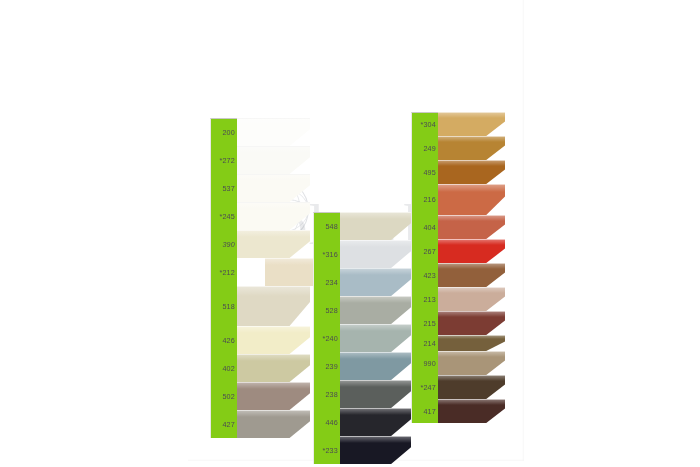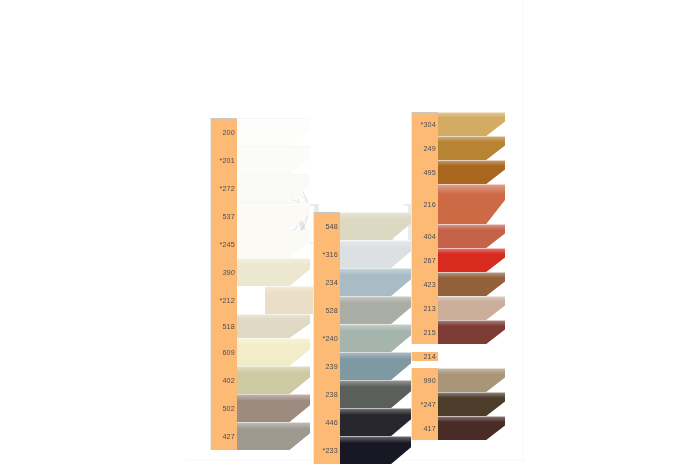--- a/index.html
+++ b/index.html
@@ -64,21 +64,21 @@
 
   .row{
     position:relative;
     display:flex;
     align-items:stretch;
   }
 
   
   .label-card{
     width:27px;
-    background:#fdba74;
+    background:#84cc16;
     display:flex;
     align-items:center;
     justify-content:flex-end;
     padding-right:2px;
     box-sizing:border-box;
     font-family:"Liberation Sans", sans-serif;
     font-size:7.2px;
     color:#4c4c52;
     letter-spacing:.2px;
     white-space:nowrap;
@@ -143,29 +143,20 @@
     <div class="row" style="height: 28px;">
       <div class="label-card">200</div>
       <div class="swatch pale">
         <div class="band" style="background: rgb(253, 253, 251);">
           <div class="sheen"></div>
           <div class="topline"></div>
         </div>
       </div>
     </div>
     <div class="row" style="height: 28px;">
-      <div class="label-card">*201</div>
-      <div class="swatch pale">
-        <div class="band" style="background: rgb(251, 251, 248);">
-          <div class="sheen"></div>
-          <div class="topline"></div>
-        </div>
-      </div>
-    </div>
-    <div class="row" style="height: 28px;">
       <div class="label-card">*272</div>
       <div class="swatch pale">
         <div class="band" style="background: rgb(250, 250, 246);">
           <div class="sheen"></div>
           <div class="topline"></div>
         </div>
       </div>
     </div>
     <div class="row" style="height: 28px;">
       <div class="label-card">537</div>
@@ -196,31 +187,31 @@
     </div>
     <div class="row" style="height: 28px; gap: 28px;">
       <div class="label-card">*212</div>
       <div class="swatch">
         <div class="band" style="background: rgb(234, 223, 198);">
           <div class="sheen"></div>
           <div class="topline"></div>
         </div>
       </div>
     </div>
-    <div class="row" style="height: 24px;">
+    <div class="row" style="height: 40px;">
       <div class="label-card">518</div>
       <div class="swatch">
         <div class="band" style="background: rgb(223, 217, 196);">
           <div class="sheen"></div>
           <div class="topline"></div>
         </div>
       </div>
     </div>
     <div class="row" style="height: 28px;">
-      <div class="label-card">609</div>
+      <div class="label-card">426</div>
       <div class="swatch">
         <div class="band" style="background: rgb(242, 237, 200);">
           <div class="sheen"></div>
           <div class="topline"></div>
         </div>
       </div>
     </div>
     <div class="row" style="height: 28px;">
       <div class="label-card">402</div>
       <div class="swatch">
@@ -353,21 +344,21 @@
     </div>
     <div class="row" style="height: 24px;">
       <div class="label-card">495</div>
       <div class="swatch">
         <div class="band" style="background: rgb(169, 102, 31);">
           <div class="sheen"></div>
           <div class="topline"></div>
         </div>
       </div>
     </div>
-    <div class="row" style="height: 40px;">
+    <div class="row" style="height: 31px;">
       <div class="label-card">216</div>
       <div class="swatch">
         <div class="band" style="background: rgb(204, 106, 69);">
           <div class="sheen"></div>
           <div class="topline"></div>
         </div>
       </div>
     </div>
     <div class="row" style="height: 24px;">
       <div class="label-card">404</div>
@@ -407,21 +398,21 @@
     </div>
     <div class="row" style="height: 24px;">
       <div class="label-card">215</div>
       <div class="swatch">
         <div class="band" style="background: rgb(124, 60, 51);">
           <div class="sheen"></div>
           <div class="topline"></div>
         </div>
       </div>
     </div>
-    <div class="row" style="height: 24px; align-items: center;">
+    <div class="row" style="height: 16px;">
       <div class="label-card">214</div>
       <div class="swatch">
         <div class="band" style="background: rgb(117, 96, 60);">
           <div class="sheen"></div>
           <div class="topline"></div>
         </div>
       </div>
     </div>
     <div class="row" style="height: 24px;">
       <div class="label-card">990</div>

